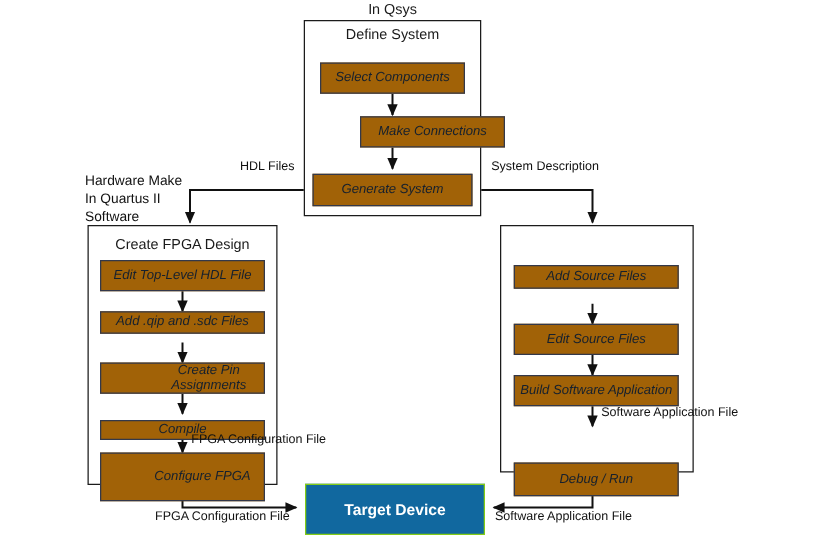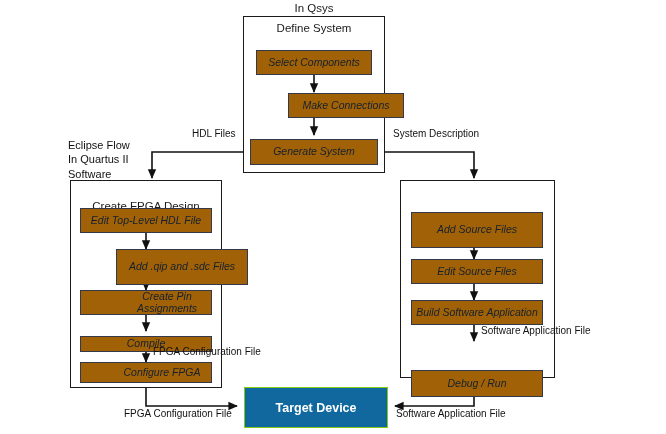--- a/index.html
+++ b/index.html
@@ -127,46 +127,46 @@
 
   <div class="proc" style="left:256px; top:93px; width:116px; height:25px;margin-left:32px;">Make Connections</div>
 
   <div class="proc" style="left:250px; top:139px; width:128px; height:26px;">Generate System</div>
 
   <div class="edge-label" style="left:192px; top:128px;">HDL Files</div>
 
   <div class="edge-label" style="left:393px; top:128px;">System Description</div>
 
   <div class="flow-head" style="left:68px; top:138px;">
-    <div>Eclipse Flow</div>
+    <div>Hardware Make</div>
     <div>In Quartus II</div>
     <div>Software</div>
   </div>
 
   <div class="group-box" style="left:70px; top:180px; width:152px; height:208px;"></div>
 
-  <div class="group-title" style="left:70px; top:200px; width:152px;">Create FPGA Design</div>
+  <div class="group-title" style="left:70px; top:190px; width:152px;">Create FPGA Design</div>
 
   <div class="proc" style="left:80px; top:208px; width:132px; height:25px;">Edit Top-Level HDL File</div>
 
-  <div class="proc" style="left:80px; top:249px; width:132px; height:36px;margin-left:36px;">Add .qip and .sdc Files</div>
+  <div class="proc" style="left:80px; top:249px; width:132px; height:18px;">Add .qip and .sdc Files</div>
 
   <div class="proc" style="left:80px; top:290px; width:132px; height:25px;padding-left:42px;">Create Pin Assignments</div>
 
   <div class="proc" style="left:80px; top:321px; width:132px; height:16px;margin-top:15px;">Compile</div>
 
-  <div class="proc" style="left:80px; top:362px; width:132px; height:21px;padding-left:32px;">Configure FPGA</div>
+  <div class="proc" style="left:80px; top:362px; width:132px; height:39px;padding-left:32px;">Configure FPGA</div>
 
   <div class="edge-label" style="left:153px; top:346px;">FPGA Configuration File</div>
 
 
   <div class="group-box" style="left:400px; top:180px; width:155px; height:198px;"></div>
 
 
-  <div class="proc" style="left:411px; top:212px; width:132px; height:36px;">Add Source Files</div>
+  <div class="proc" style="left:411px; top:212px; width:132px; height:19px;">Add Source Files</div>
 
   <div class="proc" style="left:411px; top:259px; width:132px; height:25px;">Edit Source Files</div>
 
   <div class="proc" style="left:411px; top:300px; width:132px; height:25px;">Build Software Application</div>
 
   <div class="proc" style="left:411px; top:341px; width:132px; height:27px;margin-top:29px;">Debug / Run</div>
 
   <div class="edge-label" style="left:481px; top:325px;">Software Application File</div>
 
   <div class="target" style="left:244px; top:387px; width:144px; height:41px;">Target Device</div>

